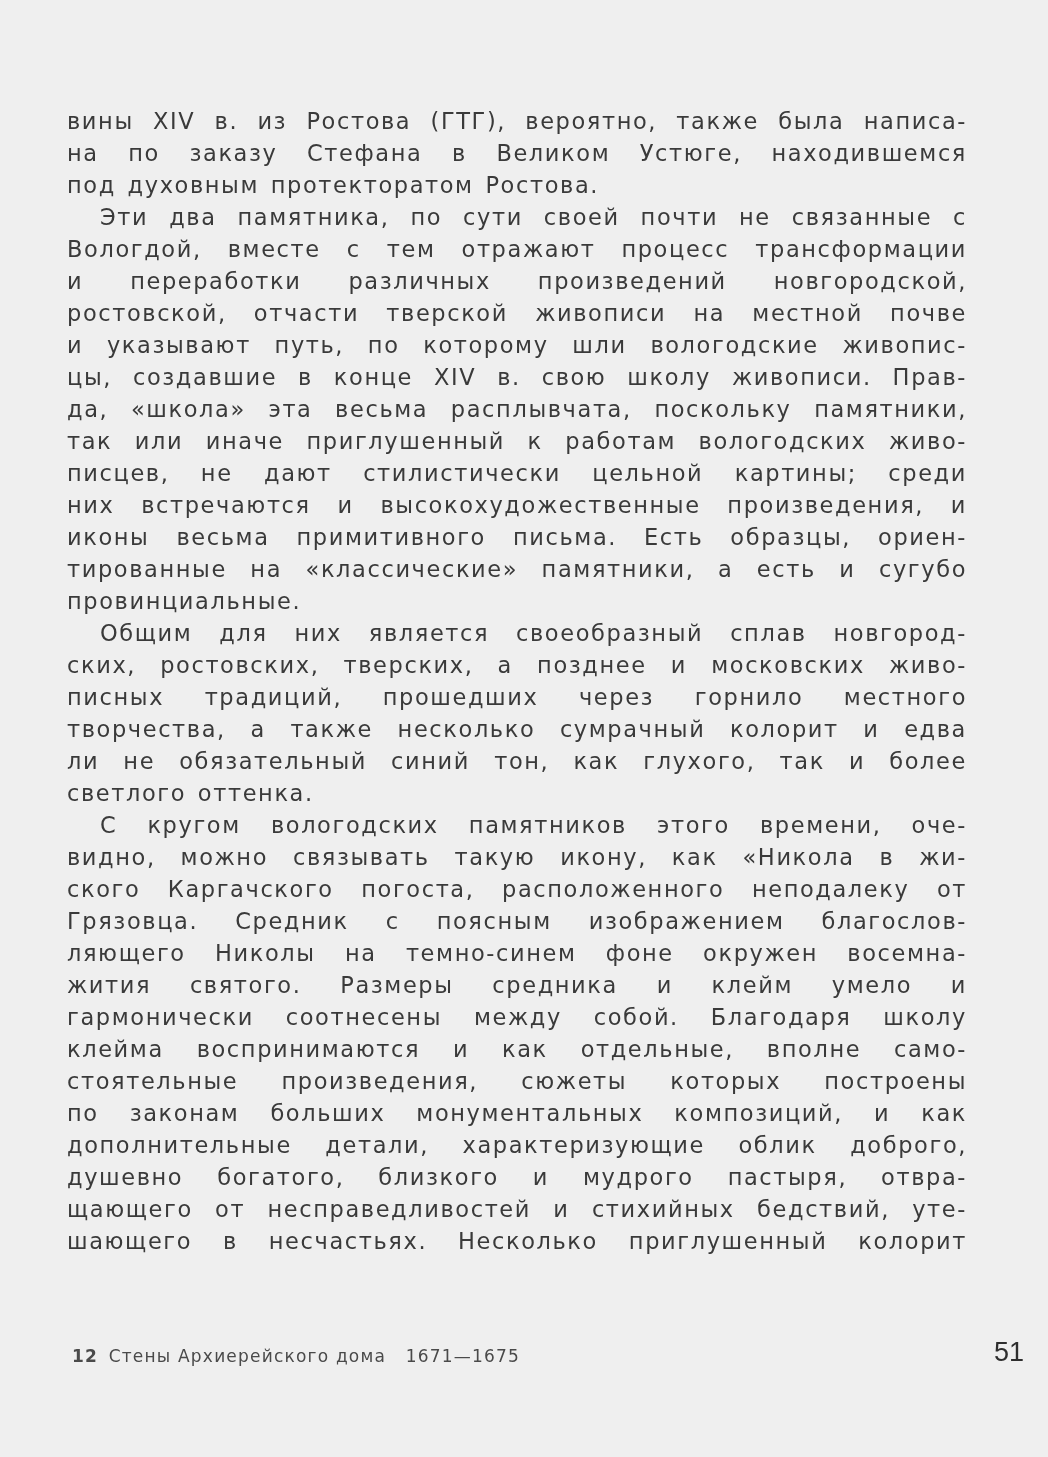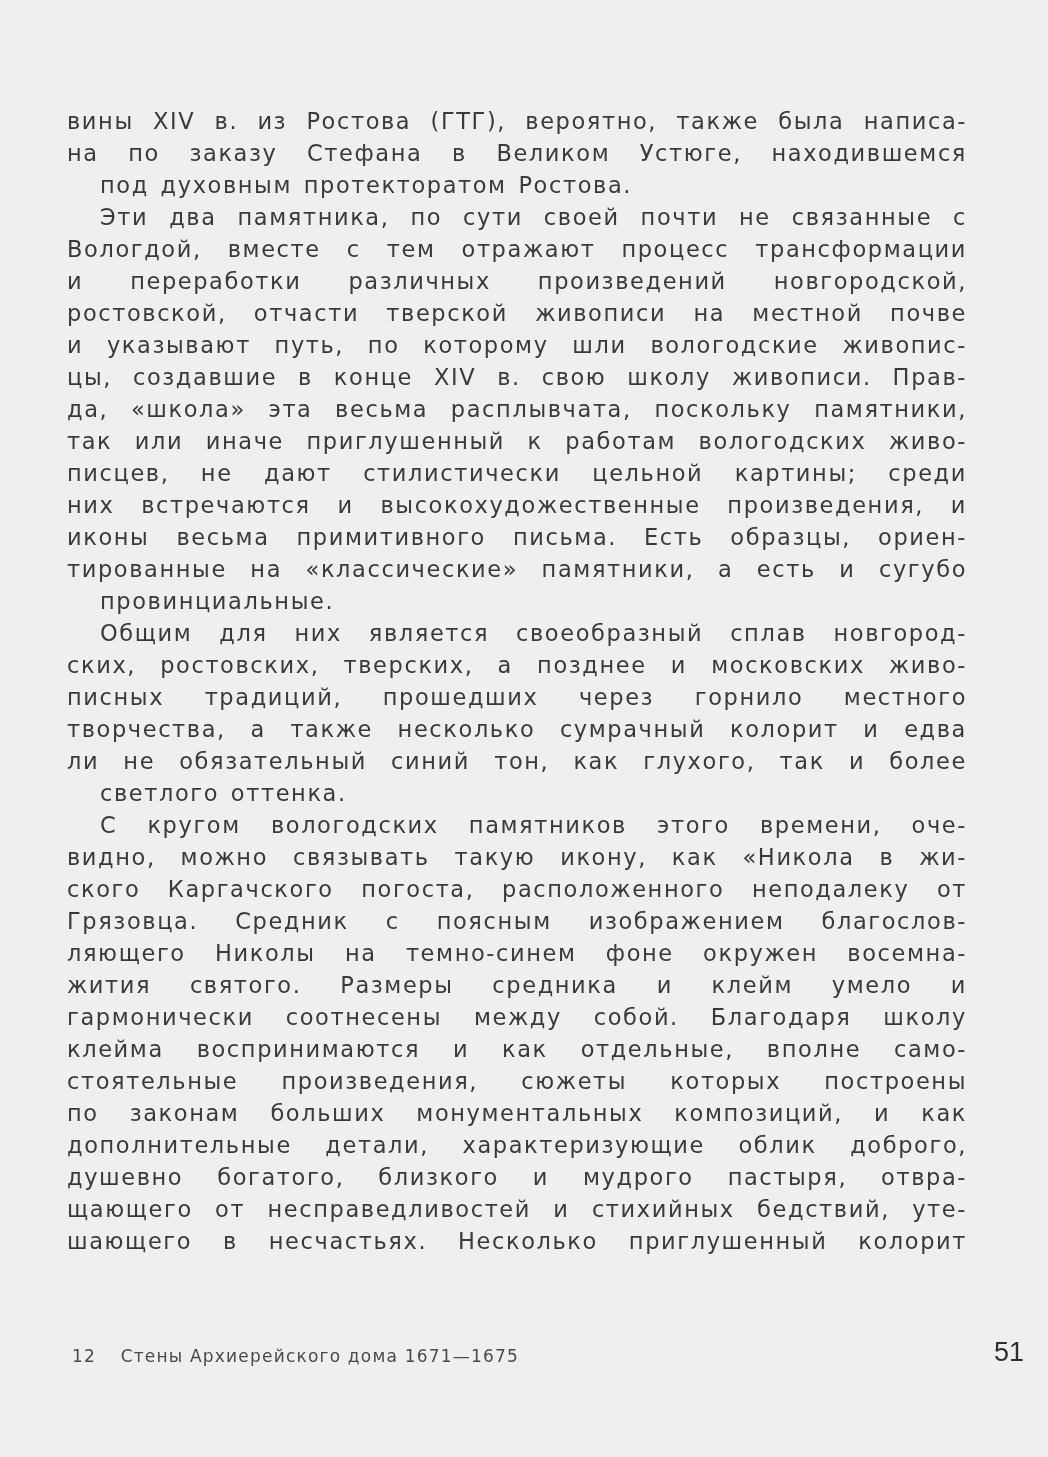--- a/index.html
+++ b/index.html
@@ -28,39 +28,39 @@
       font-size: 22.5px;
       letter-spacing: 1.6px;
       word-spacing: 3px;
       text-align: justify;
       text-align-last: justify;
       white-space: nowrap;
       overflow: visible;
     }
     .line.last {
       text-align-last: left;
-      margin-left: 33px;
     }
     .line.indent {
       padding-left: 33px;
     }
     .footer {
       position: absolute;
       left: 72px;
       top: 1346px;
       font-size: 17px;
       letter-spacing: 1.2px;
       color: #4a4a4a;
       white-space: nowrap;
     }
     .footer .num {
-      margin-right: 18px;
+      margin-right: 4px;
+      font-weight: bold;
     }
     .footer .years {
-      margin-left: 0;
+      margin-left: 13px;
     }
     .page-number {
       position: absolute;
       right: 24px;
       top: 1337px;
       font-size: 27px;
       color: #2e2e2e;
       font-family: "Liberation Sans", sans-serif;
     }
   </style>

